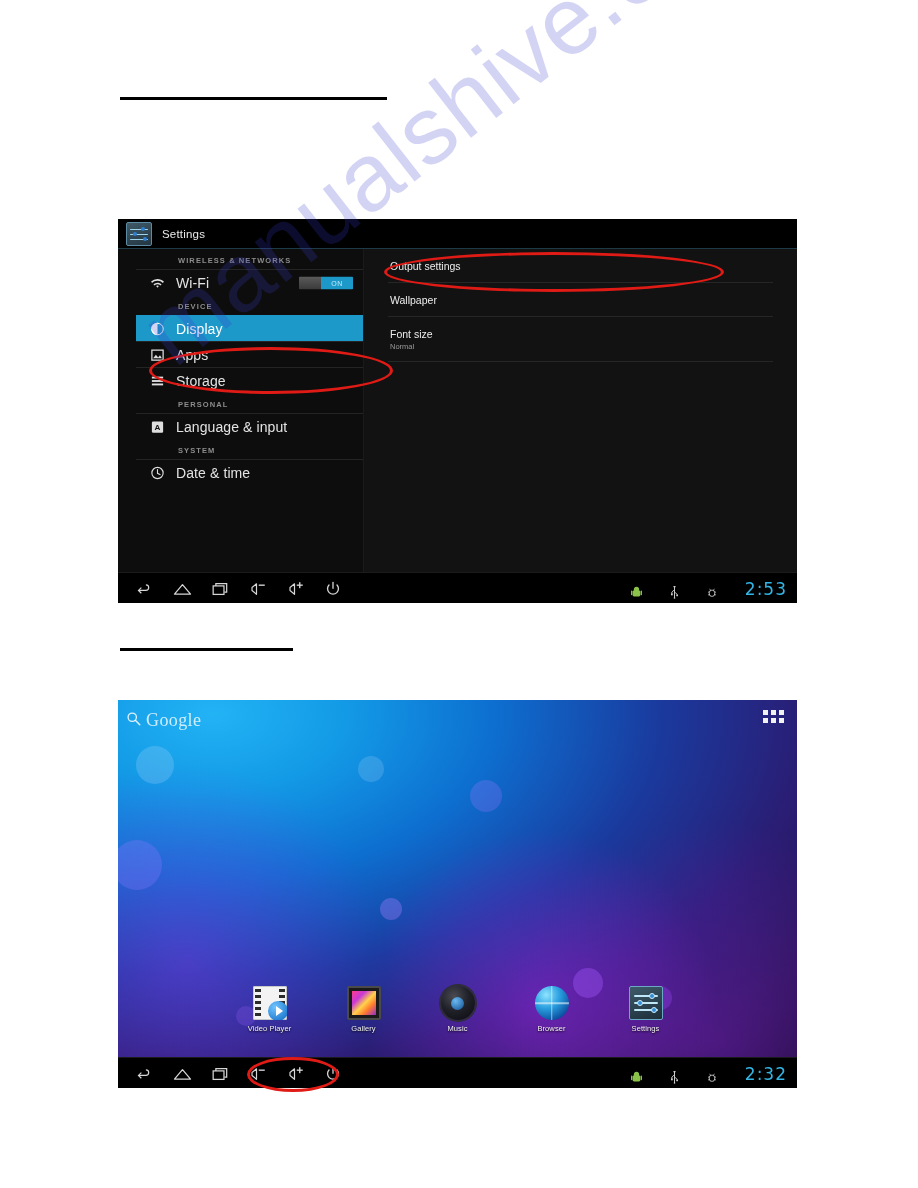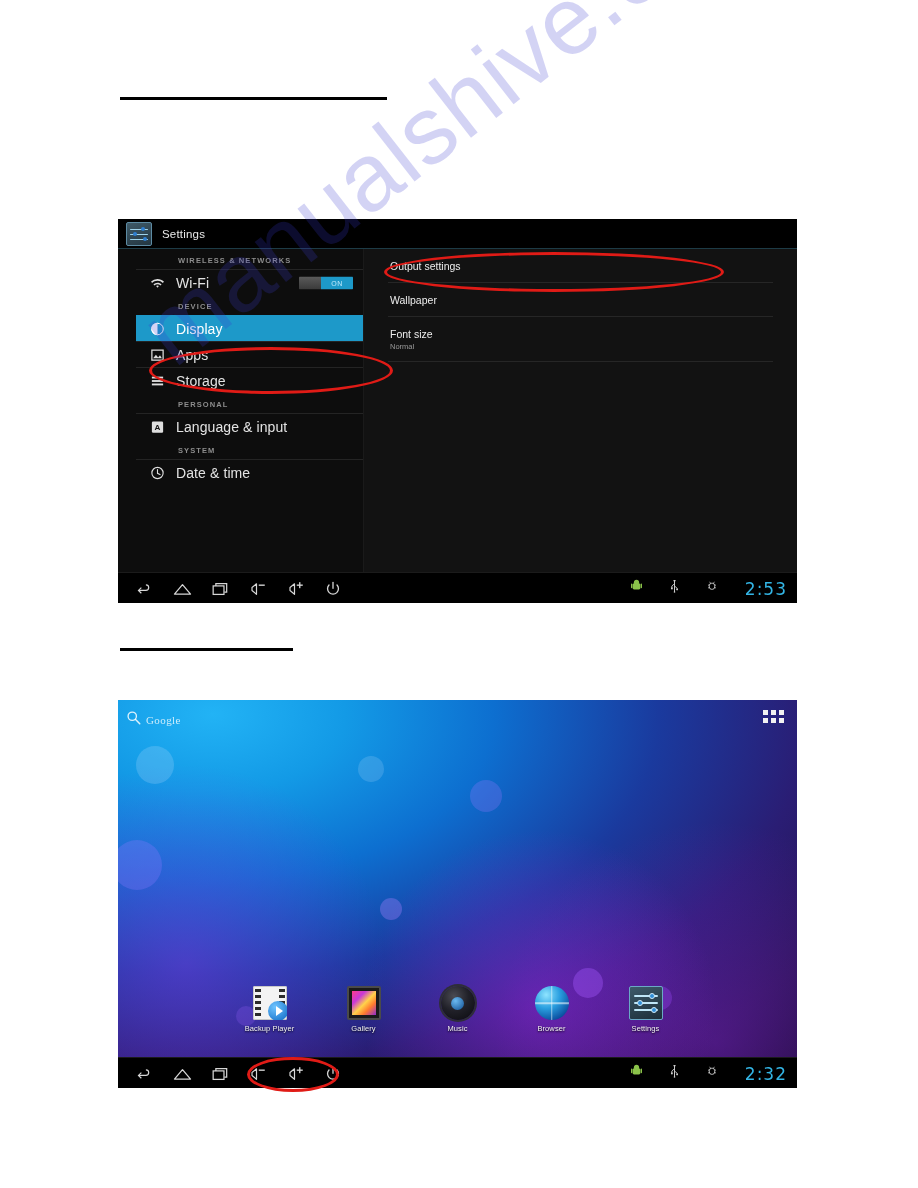--- a/index.html
+++ b/index.html
@@ -99,21 +99,21 @@
 
   
   .navbar{
     height:31px;background:#000;display:flex;align-items:center;
     position:relative;border-top:1px solid #1b1b1b;
   }
   .nav-btns{display:flex;align-items:center;padding-left:18px;gap:20px;}
   .nav-btns svg{display:block;}
   .status{
     position:absolute;right:10px;top:50%;transform:translateY(-50%);
-    display:flex;align-items:flex-start;gap:28px;
+    display:flex;align-items:flex-end;gap:28px;
   }
   .status svg{display:block;}
   .clock{
     color:#33b5e5;font-size:17px;letter-spacing:1px;
     font-family:"DejaVu Sans", sans-serif;
   }
 
   
   .home-wall{
     height:357px;position:relative;overflow:hidden;
@@ -121,21 +121,21 @@
       radial-gradient(circle at 62% 86%, rgba(150,40,220,.55) 0%, rgba(150,40,220,0) 34%),
       radial-gradient(circle at 10% 74%, rgba(120,60,230,.50) 0%, rgba(120,60,230,0) 30%),
       radial-gradient(circle at 88% 96%, rgba(130,35,200,.45) 0%, rgba(130,35,200,0) 32%),
       radial-gradient(ellipse at 14% 4%, #22b3f5 0%, #139ae6 16%, #0d6fd0 34%, #1a3a9e 54%, #2a1d74 72%, #24134f 88%, #170b33 100%);
   }
   .bokeh{position:absolute;border-radius:50%;pointer-events:none;}
   .google-bar{
     position:absolute;left:8px;top:10px;display:flex;align-items:center;gap:5px;
   }
   .g-word{
-    font-family:"Liberation Serif", serif;font-size:11px;
+    font-family:"Liberation Serif", serif;font-size:18px;
     color:rgba(255,255,255,.78);letter-spacing:.4px;
   }
   .drawer-btn{
     position:absolute;right:12px;top:10px;width:22px;
     display:grid;grid-template-columns:repeat(3,5px);gap:3px;
   }
   .drawer-btn span{width:5px;height:5px;background:#f2f2f2;display:block;}
 
   .dock{
     position:absolute;left:0;right:0;bottom:24px;
@@ -418,21 +418,21 @@
     </div>
 
     <div class="dock">
 
       <div class="app">
         <div class="app-ico ico-video">
           <span class="perf"></span>
             <span class="perf2"></span>
             <span class="play"></span>
         </div>
-        <div class="app-name">Backup Player</div>
+        <div class="app-name">Video Player</div>
       </div>
 
       <div class="app">
         <div class="app-ico ico-gallery">
             <div></div>
           </div>
         <div class="app-name">Gallery</div>
       </div>
 
       <div class="app">

